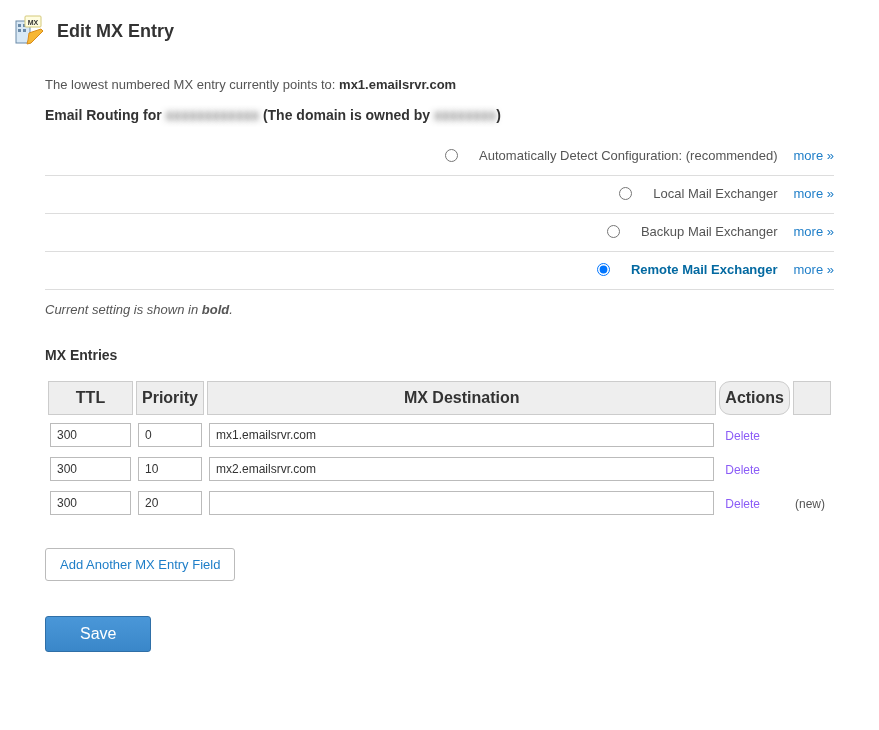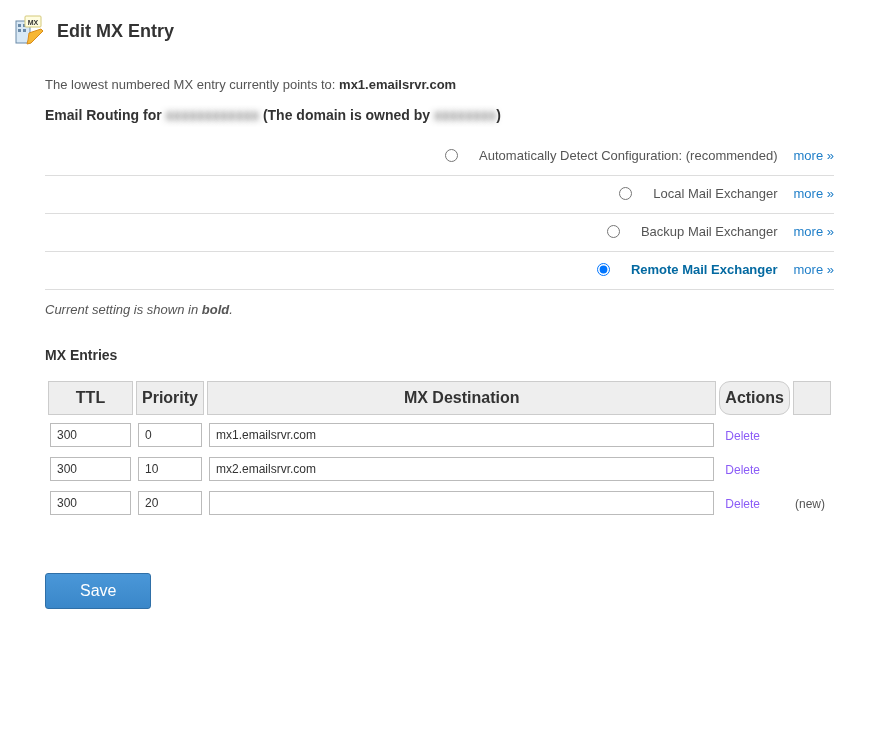--- a/index.html
+++ b/index.html
@@ -243,16 +243,17 @@
       <tr>
         <td><input type="text" value="300" style=""></td>
         <td><input type="text" value="20" style=""></td>
         <td><input type="text" value="" style=""></td>
         <td><a class="delete-link">Delete</a></td>
         <td><span class="new-label">(new)</span></td>
       </tr>
     </tbody>
   </table>
 
+  <button class="add-button">Add Another MX Entry Field</button>
   <br>
   <button class="save-button">Save</button>
 
 </div>
 
 </body></html>

